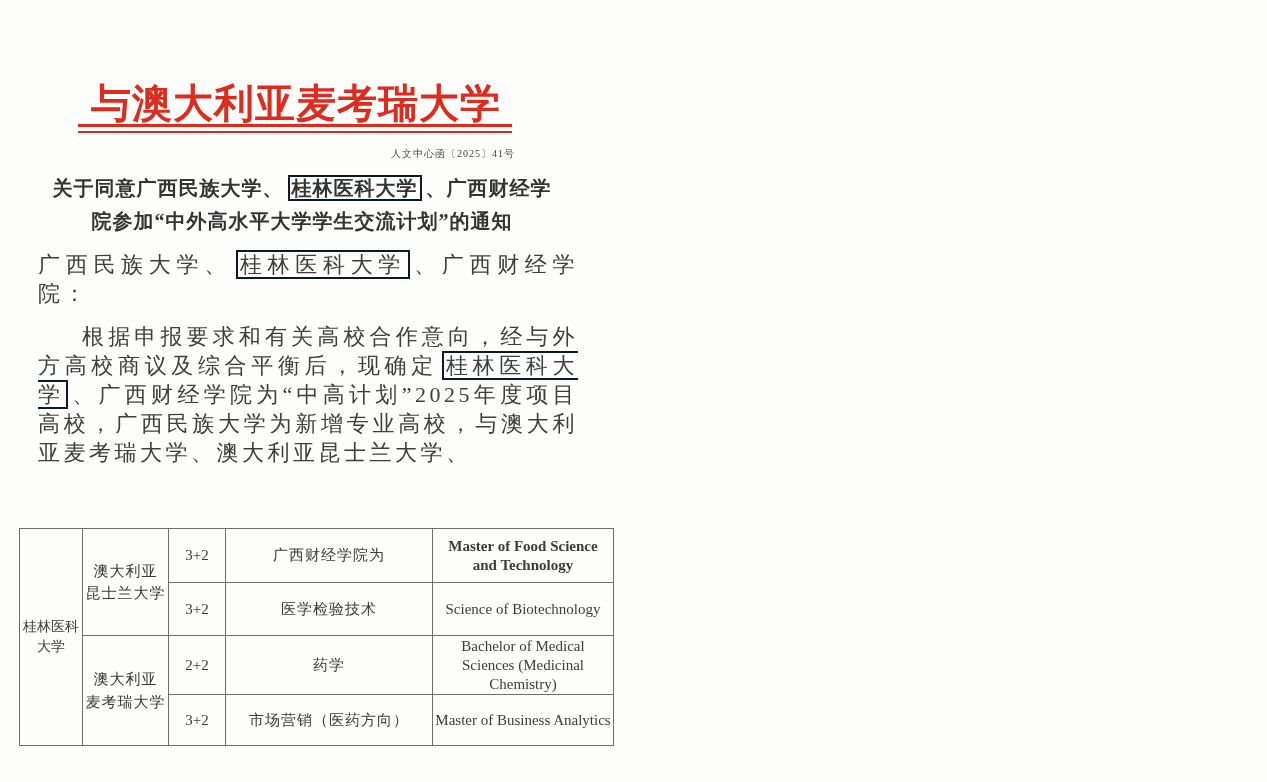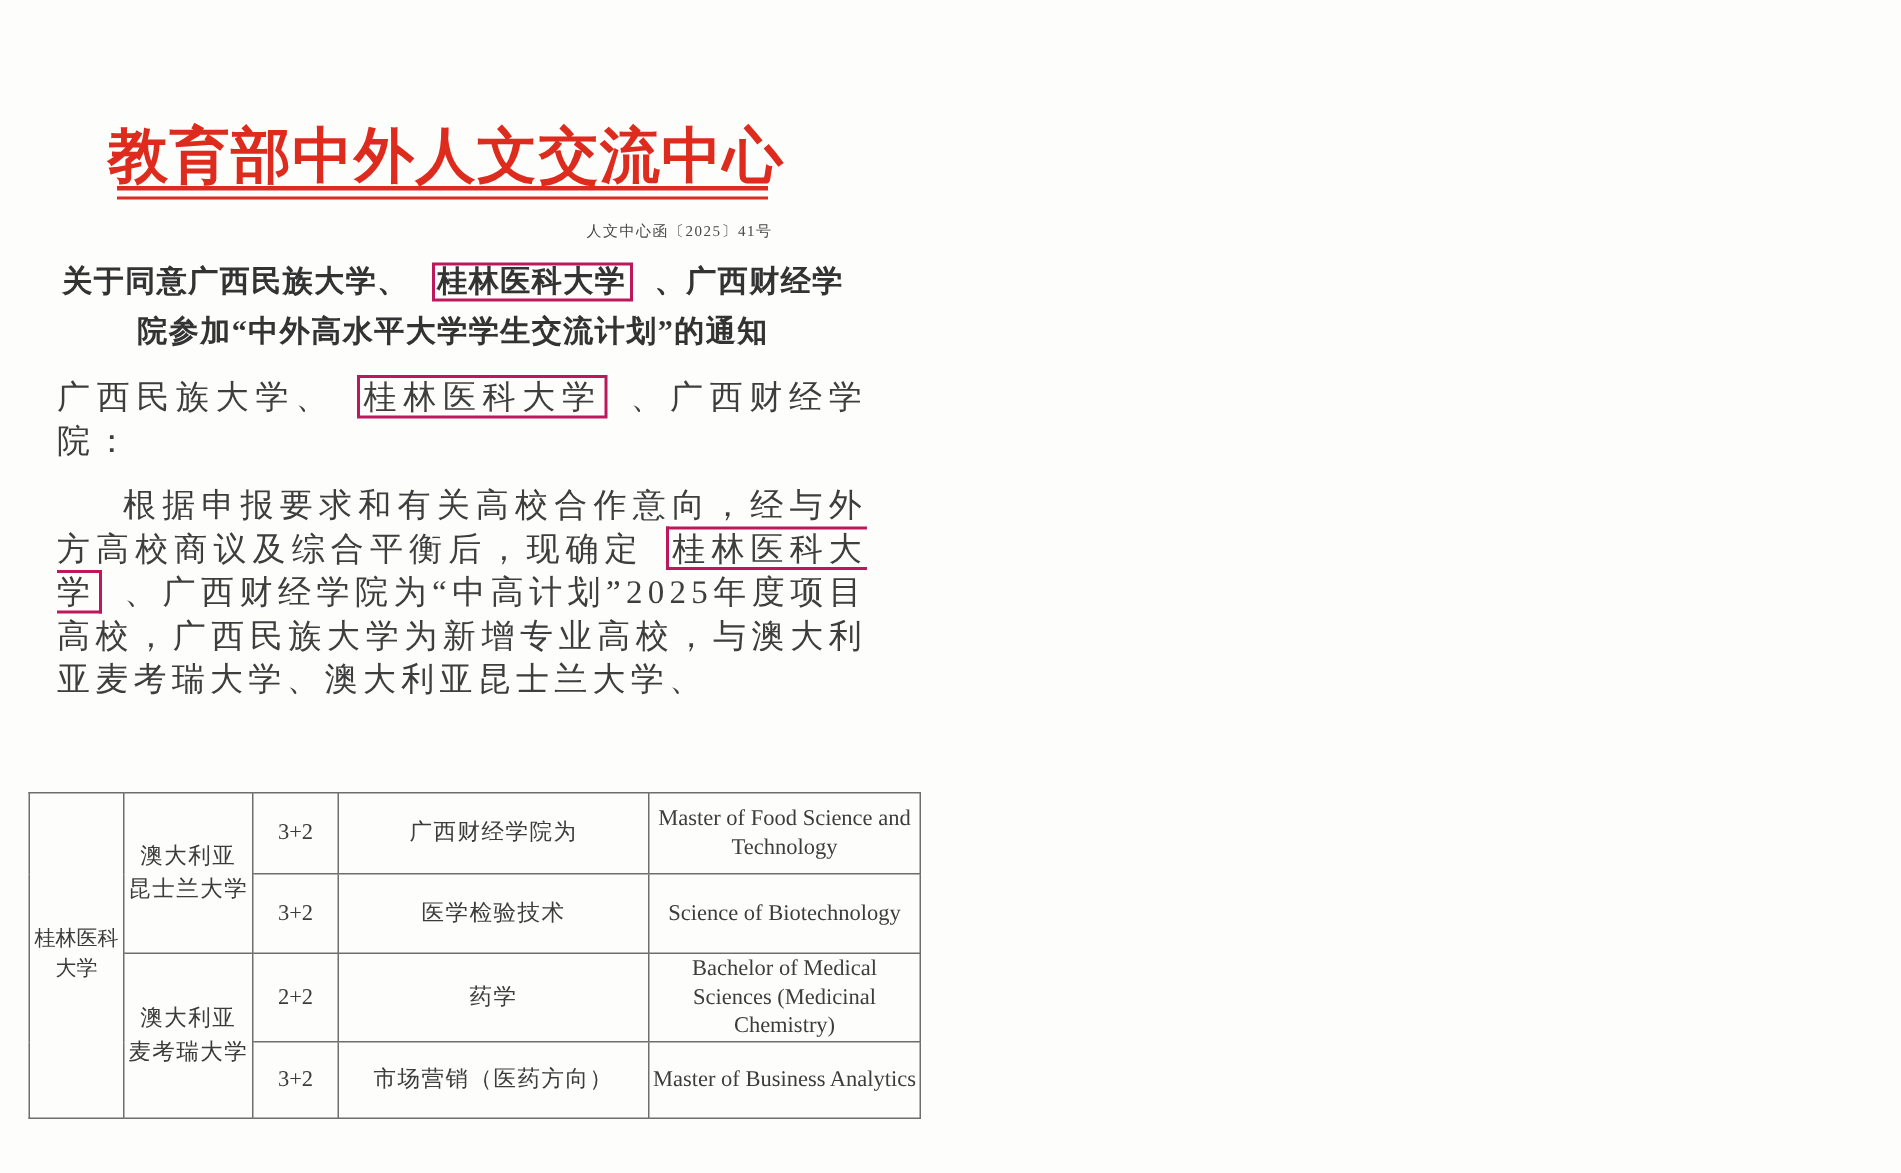--- a/index.html
+++ b/index.html
@@ -21,38 +21,38 @@
 
   .notice-title{position:absolute;text-align:center;font-weight:bold;color:#333;}
   #left-title{left:28px;top:172px;width:548px;font-size:20px;line-height:33px;letter-spacing:1px;}
 
   .body-text{position:absolute;font-size:22px;color:#3e3e3e;text-align:justify;}
   #left-body{left:38px;top:250px;width:540px;letter-spacing:3.5px;line-height:29px;}
   .body-text p{margin:0;}
   .indent{text-indent:2em;}
   .gap-before{margin-top:14px !important;}
 
-  .redbox{border:2px solid #be185d;padding:0 2px;margin:0 15px;}
+  .redbox{border:2px solid #0f172a;padding:0 2px;margin:0 4px;}
 
   table.grid{position:absolute;border-collapse:collapse;table-layout:fixed;color:#3c3c3c;}
   table.grid td,table.grid th{border:1px solid #6e6e6e;text-align:center;vertical-align:middle;
     padding:1px 2px;font-weight:normal;}
   #left-table{left:19px;top:528px;width:569px;font-size:15px;}
   .pre{white-space:pre-line;line-height:1.45;}
   .cn-cell{letter-spacing:1px;line-height:1.5;}
   .en-cell{font-size:15px;line-height:1.25;letter-spacing:0;}
   #left-table .uni-cell{font-size:14px;letter-spacing:0;}
 </style>
 </head>
 <body>
 
 <div id="stage">
 
   <div class="doc" id="left-doc">
-    <div class="letterhead" id="left-letterhead">教育部中外人文交流中心</div>
+    <div class="letterhead" id="left-letterhead">与澳大利亚麦考瑞大学</div>
     <div class="red-rule" id="left-rule"></div>
     <div class="doc-number" id="left-doc-number">人文中心函〔2025〕41号</div>
 
     <div class="notice-title" id="left-title">
       <div><span>关于同意广西民族大学、</span><span class="redbox">桂林医科大学</span><span>、广西财经学</span></div>
       <div>院参加“中外高水平大学学生交流计划”的通知</div>
     </div>
 
     <div class="body-text" id="left-body">
       <p><span>广西民族大学、</span><span class="redbox">桂林医科大学</span><span>、广西财经学院：</span></p>
@@ -61,21 +61,21 @@
 
     <table class="grid" id="left-table">
       <tbody>
         <tr style="height:54px;">
           <td rowspan="4" style="width:58px;" class="pre uni-cell">桂林医科
 大学</td>
           <td rowspan="2" style="width:81px;" class="pre cn-cell">澳大利亚
 昆士兰大学</td>
           <td style="width:52px;">3+2</td>
           <td style="width:202px;" class="cn-cell">广西财经学院为</td>
-          <td style="width:176px;" class="en-cell">Master of Food Science and Technology</td>
+          <td style="width:176px;font-weight:bold;" class="en-cell">Master of Food Science and Technology</td>
         </tr>
         <tr style="height:53px;">
           <td>3+2</td>
           <td class="cn-cell">医学检验技术</td>
           <td class="en-cell">Science of Biotechnology</td>
         </tr>
         <tr style="height:58px;">
           <td rowspan="2" class="pre cn-cell">澳大利亚
 麦考瑞大学</td>
           <td>2+2</td>

